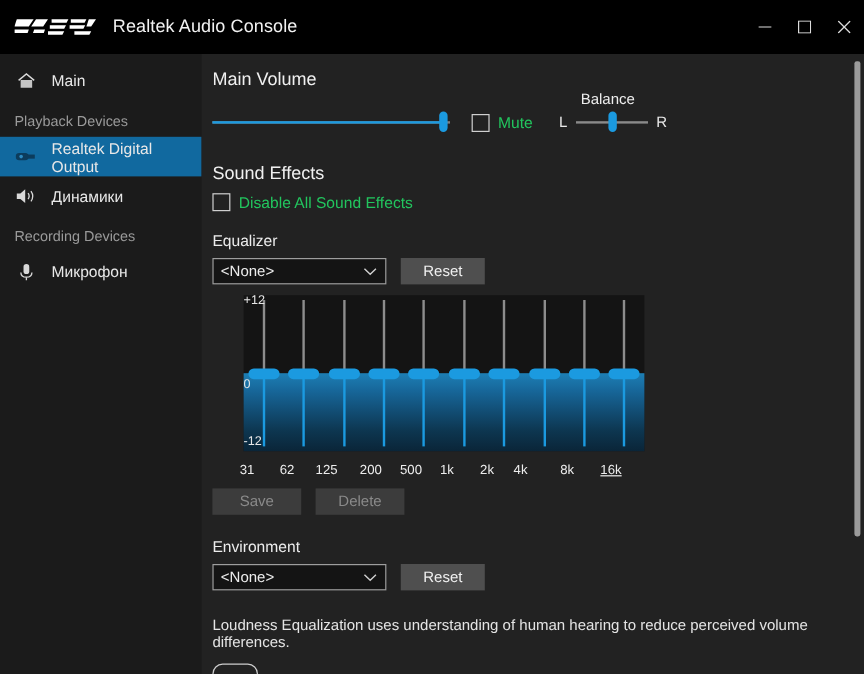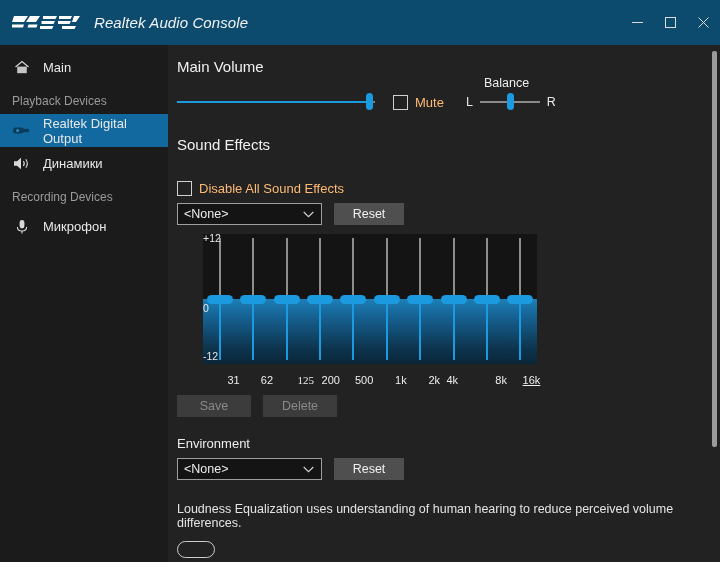--- a/index.html
+++ b/index.html
@@ -13,25 +13,24 @@
     position: relative;
     width: 720px; height: 562px;
     background: #1f1f1f;
     display: flex;
     flex-direction: column;
   }
 
   
   .titlebar {
     height: 45px;
-    background: #0c4a6e;
+    background: #000000;
     display: flex;
     align-items: center;
     flex: 0 0 45px;
-    font-style: italic;
   }
   .asus-logo {
     margin-left: 12px;
     width: 68px; height: 17px;
     display: flex; align-items: center; justify-content: center;
   }
   .asus-logo svg { display:block; }
   .app-title {
     margin-left: 14px;
     color: #f2f2f2;
@@ -138,35 +137,35 @@
   }
   #main-volume-slider { width: 198px; }
 
   .checkbox-row { display:flex; align-items:center; margin-left: 18px; }
   .cbx {
     width: 15px; height: 15px;
     border: 1.4px solid #d0d0d0;
     background: transparent;
     display: inline-block;
   }
-  .cbx-label { color: #fdba74; font-size: 13px; margin-left: 7px; }
+  .cbx-label { color: #22c55e; font-size: 13px; margin-left: 7px; }
 
   .balance-wrap { margin-left: 22px; position: relative; }
   .balance-title {
     color: #ededed; font-size: 12.5px;
     position: absolute; top: -17px; left: 18px;
   }
   .balance-row { display:flex; align-items:center; }
   .lr-label { color: #e9e9e9; font-size: 12.5px; }
   #balance-slider { width: 60px; margin: 0 7px; }
   #balance-slider .track { background: #8a8a8a; }
 
   
   .se-title { margin-top: 25px; }
-  .se-check { margin-top: 28px; padding-left: 9px; display:flex; align-items:center;}
+  .se-check { margin-top: 8px; padding-left: 9px; display:flex; align-items:center;}
 
   .sub-label { color: #ececec; font-size: 13px; padding-left: 9px; margin-top: 17px; }
 
   .select-row { display: flex; align-items: center; padding-left: 9px; margin-top: 7px; }
   .dropdown {
     width: 145px; height: 22px;
     border: 1px solid #9e9e9e;
     background: #141414;
     color: #ededed;
     font-size: 12.5px;
@@ -250,21 +249,21 @@
     border-radius: 5px;
     background: #1b9ae0;
     top: 50%;
     margin-top: -4.5px;
   }
   .eq-freq {
     position: absolute;
     bottom: 0;
     width: 40px;
     margin-left: -20px;
-    text-align: right;
+    text-align: left;
     color: #ededed;
     font-size: 11px;
   }
   .eq-zero-label { top: 50%; margin-top: -8px; }
   .eq-top-label { top: -2px; }
   .eq-bot-label { top: calc(100% - 22px); margin-top: -14px; }
 
   .eq-btn-row { display:flex; padding-left: 9px; margin-top: 9px; }
   .eq-btn-row .btn { margin-left: 0; width: 74px; }
   .eq-btn-row .btn + .btn { margin-left: 12px; }
@@ -431,20 +430,21 @@
           </div>
         </div>
 
         <div class="sec-title se-title">Sound Effects</div>
 
         <div class="se-check">
           <span class="cbx"></span>
           <span class="cbx-label">Disable All Sound Effects</span>
         </div>
 
+        <div class="sub-label">Equalizer</div>
 
         <div class="select-row">
           <div class="dropdown">
             <span>&lt;None&gt;</span>
             <span class="chev">
               <svg width="11" height="7" viewBox="0 0 11 7" fill="none" stroke="currentColor" stroke-width="1.2">
                   <path d="M0.7 1 L5.5 5.6 L10.3 1"></path>
                 </svg>
             </span>
           </div>
@@ -506,26 +506,26 @@
                   <div class="vthumb" style="top:50%"></div>
                 </div>
               </div>
           </div>
           <div class="eq-axis-label eq-top-label" style="left:26px;">+12</div>
           <div class="eq-axis-label eq-zero-label" style="left:26px;">0</div>
           <div class="eq-axis-label eq-bot-label" style="left:26px;">-12</div>
           <div id="eq-freqs">
               <div class="eq-freq" style="left: 42.7px;">31</div>
               <div class="eq-freq" style="left: 76.1px;">62</div>
-              <div class="eq-freq" style="left: 117px; font-family: Liberation Serif, serif;">125</div>
+              <div class="eq-freq" style="left: 106px;">125</div>
               <div class="eq-freq" style="left: 142.9px;">200</div>
               <div class="eq-freq" style="left: 176.3px;">500</div>
               <div class="eq-freq" style="left: 209.7px;">1k</div>
               <div class="eq-freq" style="left: 243.1px;">2k</div>
-              <div class="eq-freq" style="left: 261px;">4k</div>
+              <div class="eq-freq" style="left: 271px;">4k</div>
               <div class="eq-freq" style="left: 309.9px;">8k</div>
               <div class="eq-freq" style="left: 343.3px; text-decoration: underline;">16k</div>
             </div>
         </div>
 
         <div class="eq-btn-row">
           <button class="btn disabled">Save</button>
           <button class="btn disabled">Delete</button>
         </div>
 

